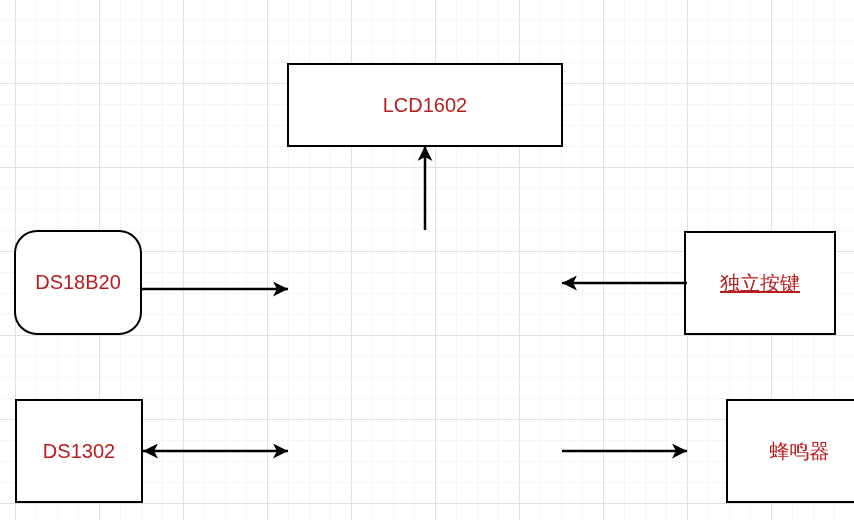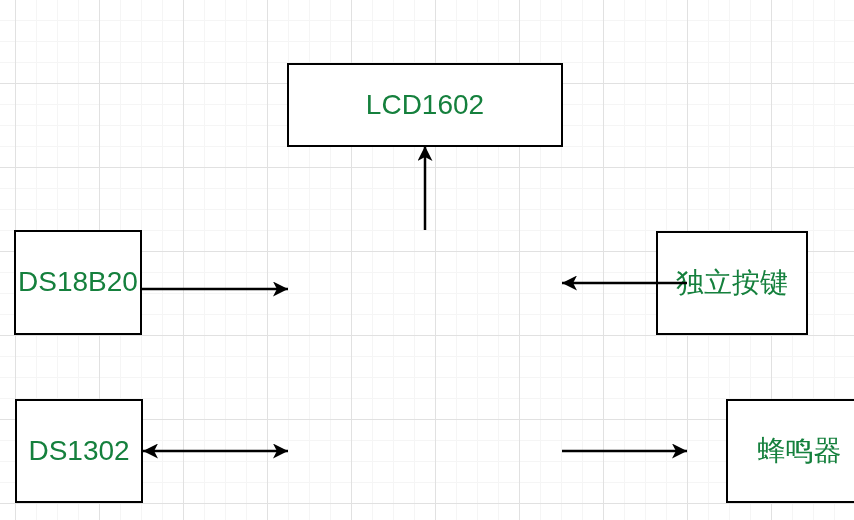--- a/index.html
+++ b/index.html
@@ -25,29 +25,29 @@
   .node {
     position: absolute;
     box-sizing: border-box;
     border: 2.5px solid #000000;
     background: #ffffff;
     display: flex;
     flex-direction: column;
     align-items: center;
     justify-content: center;
     text-align: center;
-    font-size: 28px;
-    color: #15803d;
+    font-size: 20px;
+    color: #b91c1c;
     line-height: 1.15;
   }
   .node-lcd1602  { left: 287px; top: 63px;  width: 276px; height: 84px; }
   .node-mcu      { left: 288px; top: 230px; width: 274px; height: 272px; }
-  .node-ds18b20  { left: 14px;  top: 230px; width: 128px; height: 105px; }
+  .node-ds18b20  { left: 14px;  top: 230px; width: 128px; height: 105px; border-radius: 23px; }
   .node-ds1302   { left: 15px;  top: 399px; width: 128px; height: 104px; align-items: center; }
-  .node-keys     { left: 656px; top: 231px; width: 152px; height: 104px; }
+  .node-keys     { left: 684px; top: 231px; width: 152px; height: 104px; text-decoration: underline; }
   .node-buzzer   { left: 726px; top: 399px; width: 147px; height: 104px; }
   .mcu-line { line-height: 59px; white-space: nowrap; }
   .arrow-layer {
     position: absolute;
     left: 0; top: 0;
     width: 854px; height: 520px;
     pointer-events: none;
     z-index: 5;
   }
   .connector {

